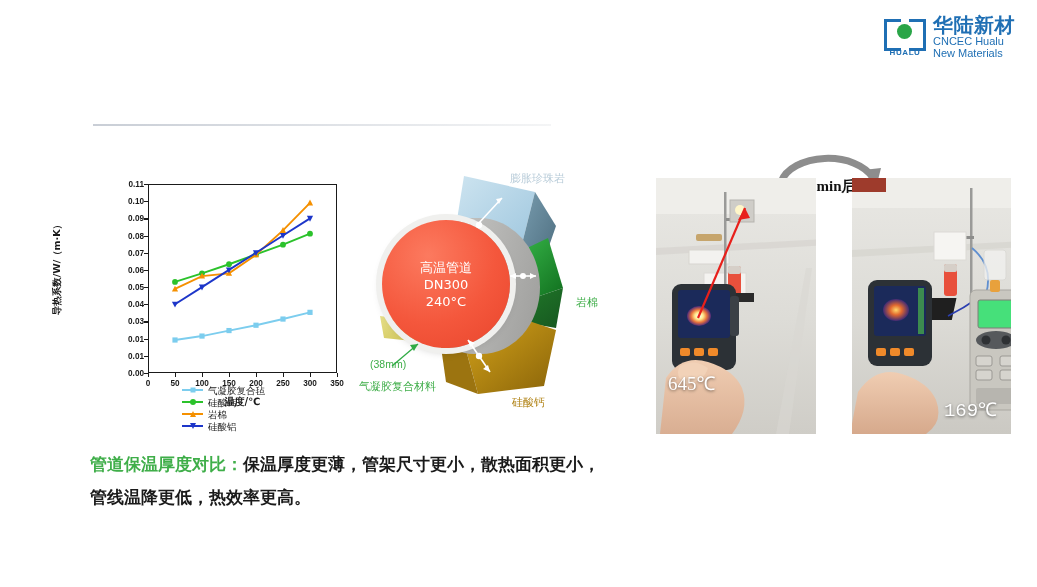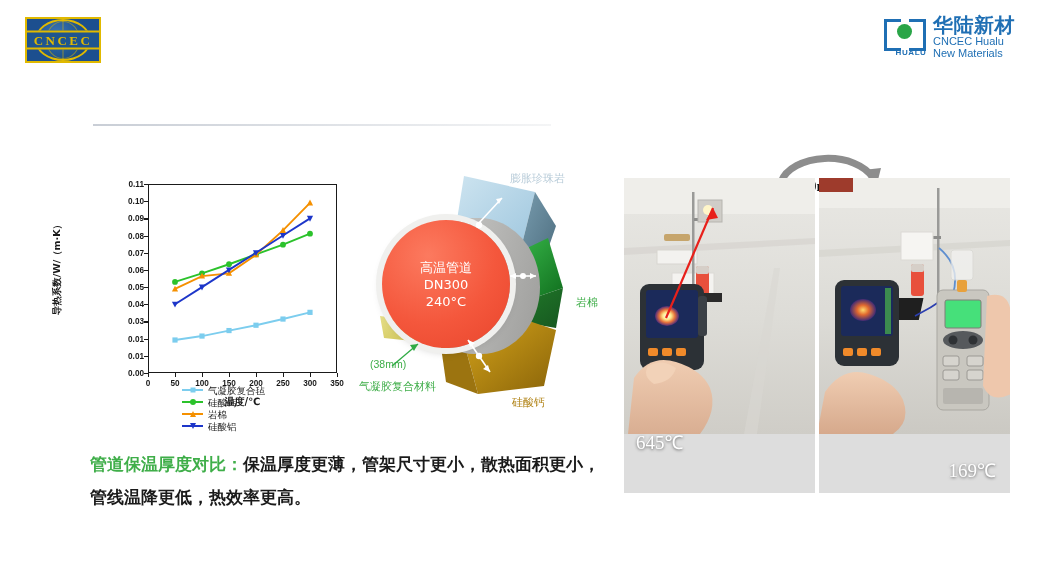--- a/index.html
+++ b/index.html
@@ -26,21 +26,21 @@
   .petro-title{position:absolute;left:115px;top:25px;color:#6d6d6d;
     font:700 29px/30px "DejaVu Sans",sans-serif;letter-spacing:5px;}
 
   .hualu-logo{position:absolute;right:22px;top:14px;height:46px;display:flex;align-items:center;gap:7px;}
   .hualu-mark{position:relative;width:42px;height:40px;}
   .hualu-mark .br{position:absolute;border:3px solid #1f6fb4;}
   .hualu-mark .b1{left:0;top:2px;width:14px;height:26px;border-right:none;}
   .hualu-mark .b2{right:0;top:2px;width:14px;height:26px;border-left:none;}
   .hualu-mark .dot{position:absolute;left:13px;top:7px;width:15px;height:15px;border-radius:50%;background:#2aa548;}
   .hualu-mark .hl{position:absolute;left:0;bottom:0;width:42px;text-align:center;
-    color:#1f6fb4;font:700 8px/8px "Liberation Sans",sans-serif;letter-spacing:.6px;margin-left:6px;}
+    color:#1f6fb4;font:700 8px/8px "Liberation Sans",sans-serif;letter-spacing:.6px;}
   .hualu-cn{color:#1f6fb4;font:700 20px/20px "DejaVu Sans",sans-serif;letter-spacing:.5px;}
   .hualu-en1,.hualu-en2{color:#1f6fb4;font:400 11px/12px "Liberation Sans",sans-serif;}
   .hualu-right{display:flex;flex-direction:column;justify-content:center;}
 
   
   .sec-title{position:absolute;left:93px;top:85px;color:#17519e;
     font:700 23px/26px "DejaVu Sans",sans-serif;letter-spacing:1px;}
   .sec-rule{position:absolute;left:93px;top:124px;width:458px;height:2px;
     background:linear-gradient(90deg,#c9ced6 0%,#e9ebee 75%,#f4f5f6 100%);}
 
@@ -75,49 +75,39 @@
     background:radial-gradient(circle at 36% 28%, #fc7a5f 0%, #f4573c 55%, #e8452c 100%);
     box-shadow:0 0 0 6px #f0f0ee, 0 3px 10px rgba(0,0,0,.25);z-index:6;
     display:flex;flex-direction:column;align-items:center;justify-content:center;}
   .pipe-core div{color:#fff;font:400 13px/17px "DejaVu Sans",sans-serif;text-align:center;}
   .pipe-body{position:absolute;left:60px;top:50px;width:120px;height:136px;z-index:4;
     border-radius:44% 52% 50% 46%;
     background:linear-gradient(105deg,#cfcfcd 0%,#b9b9b7 45%,#9d9d9b 100%);}
 
   
   .photos{position:absolute;left:624px;top:178px;width:387px;height:256px;display:flex;gap:4px;}
-  .photo{position:relative;width:191px;height:315px;overflow:hidden;background:#ddd;}
+  .photo{position:relative;width:191px;height:256px;overflow:hidden;background:#ddd;margin-left:32px;}
   .temp-label{position:absolute;color:#fff;font:400 19px/21px "Liberation Serif",serif;
     text-shadow:0 1px 3px rgba(0,0,0,.55);}
   .arrow30{position:absolute;left:773px;top:142px;width:112px;height:42px;}
   .arrow30 .txt{position:absolute;left:50%;top:36px;transform:translateX(-50%);
     color:#111;font:700 15px/16px "Liberation Serif",serif;white-space:nowrap;}
 
   
   .bottom{position:absolute;left:90px;top:448px;width:520px;
     font:700 17px/33px "DejaVu Sans",sans-serif;color:#1a1a1a;}
   .bottom .hl{color:#3fae49;}
 </style>
 </head>
 <body>
 
 <div class="slide">
 
   <div class="header">
 
-    <div class="cncec-logo">
-      <div class="cncec-globe">
-        <div class="mer a"></div>
-        <div class="mer c"></div>
-        <div class="par" style="top:30%"></div>
-        <div class="par" style="top:50%"></div>
-        <div class="par" style="top:70%"></div>
-      </div>
-      <div class="cncec-text">CNCEC</div>
-    </div>
 
 
     <div class="hualu-logo">
       <div class="hualu-mark">
         <div class="br b1"></div>
         <div class="br b2"></div>
         <div class="dot"></div>
         <div class="hl">HUALU</div>
       </div>
       <div class="hualu-right">
@@ -436,21 +426,21 @@
         <circle cx="154" cy="162" r="4.5" fill="#2e3134"></circle>
         <rect x="124" y="178" width="16" height="10" rx="2" fill="#d6d4ce" stroke="#9b9994"></rect>
         <rect x="148" y="178" width="16" height="10" rx="2" fill="#d6d4ce" stroke="#9b9994"></rect>
         <rect x="124" y="192" width="16" height="10" rx="2" fill="#d6d4ce" stroke="#9b9994"></rect>
         <rect x="148" y="192" width="16" height="10" rx="2" fill="#d6d4ce" stroke="#9b9994"></rect>
         <rect x="124" y="210" width="40" height="16" rx="2" fill="#b7b5af"></rect>
         <rect x="138" y="102" width="10" height="12" rx="2" fill="#e8a13c"></rect>
 
         <path d="M168,118 q22,-6 24,18 l0,80 q-20,10 -28,-8 Z" fill="#eec7ac"></path>
       </svg>
-      <div class="temp-label" style="right:14px;bottom:12px;">169℃</div>
+      <div class="temp-label" style="right:14px;bottom:12px;font-family:Liberation Mono, monospace;">169℃</div>
     </div>
   </div>
 
   <div class="bottom">
     <span class="hl">管道保温厚度对比：</span><span>保温厚度更薄，管架尺寸更小，散热面积更小，管线温降更低，热效率更高。</span>
   </div>
 
 </div>
 
 </body></html>

